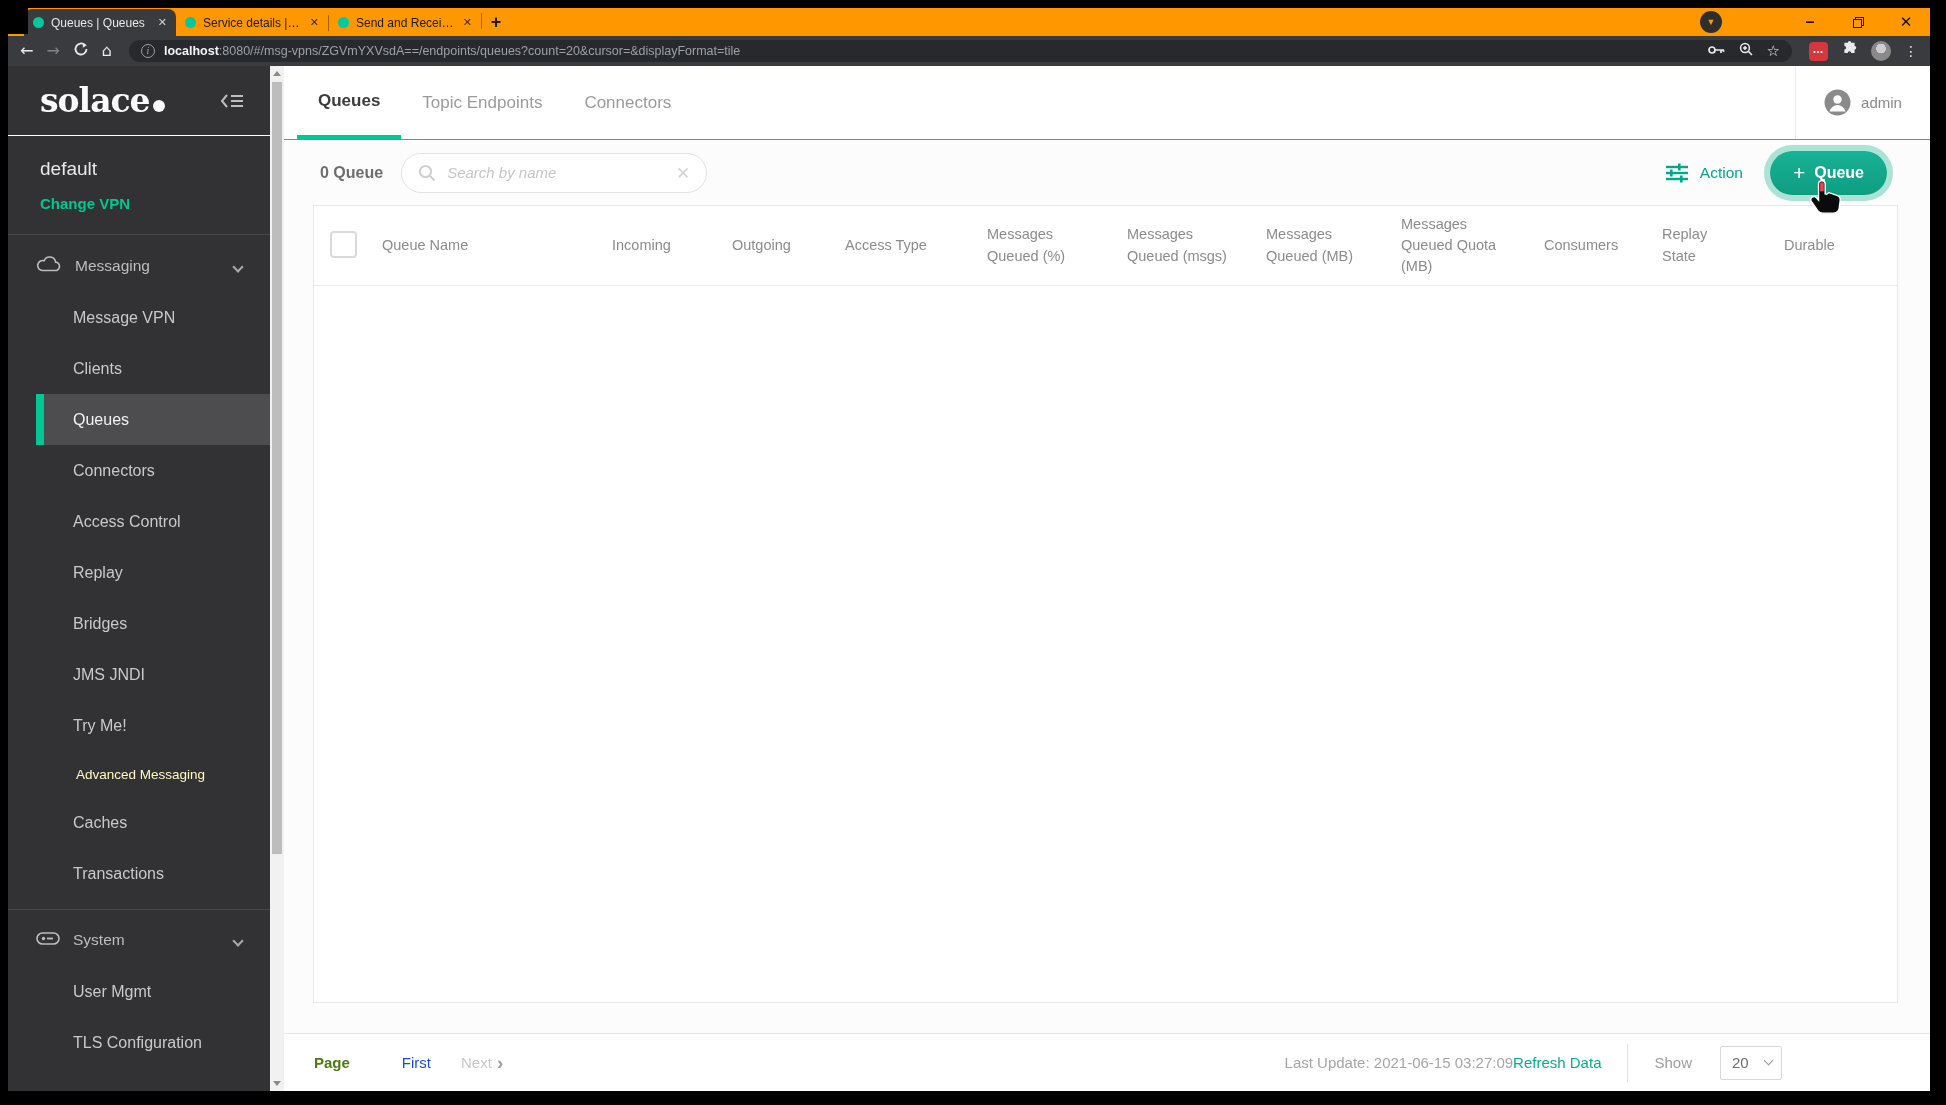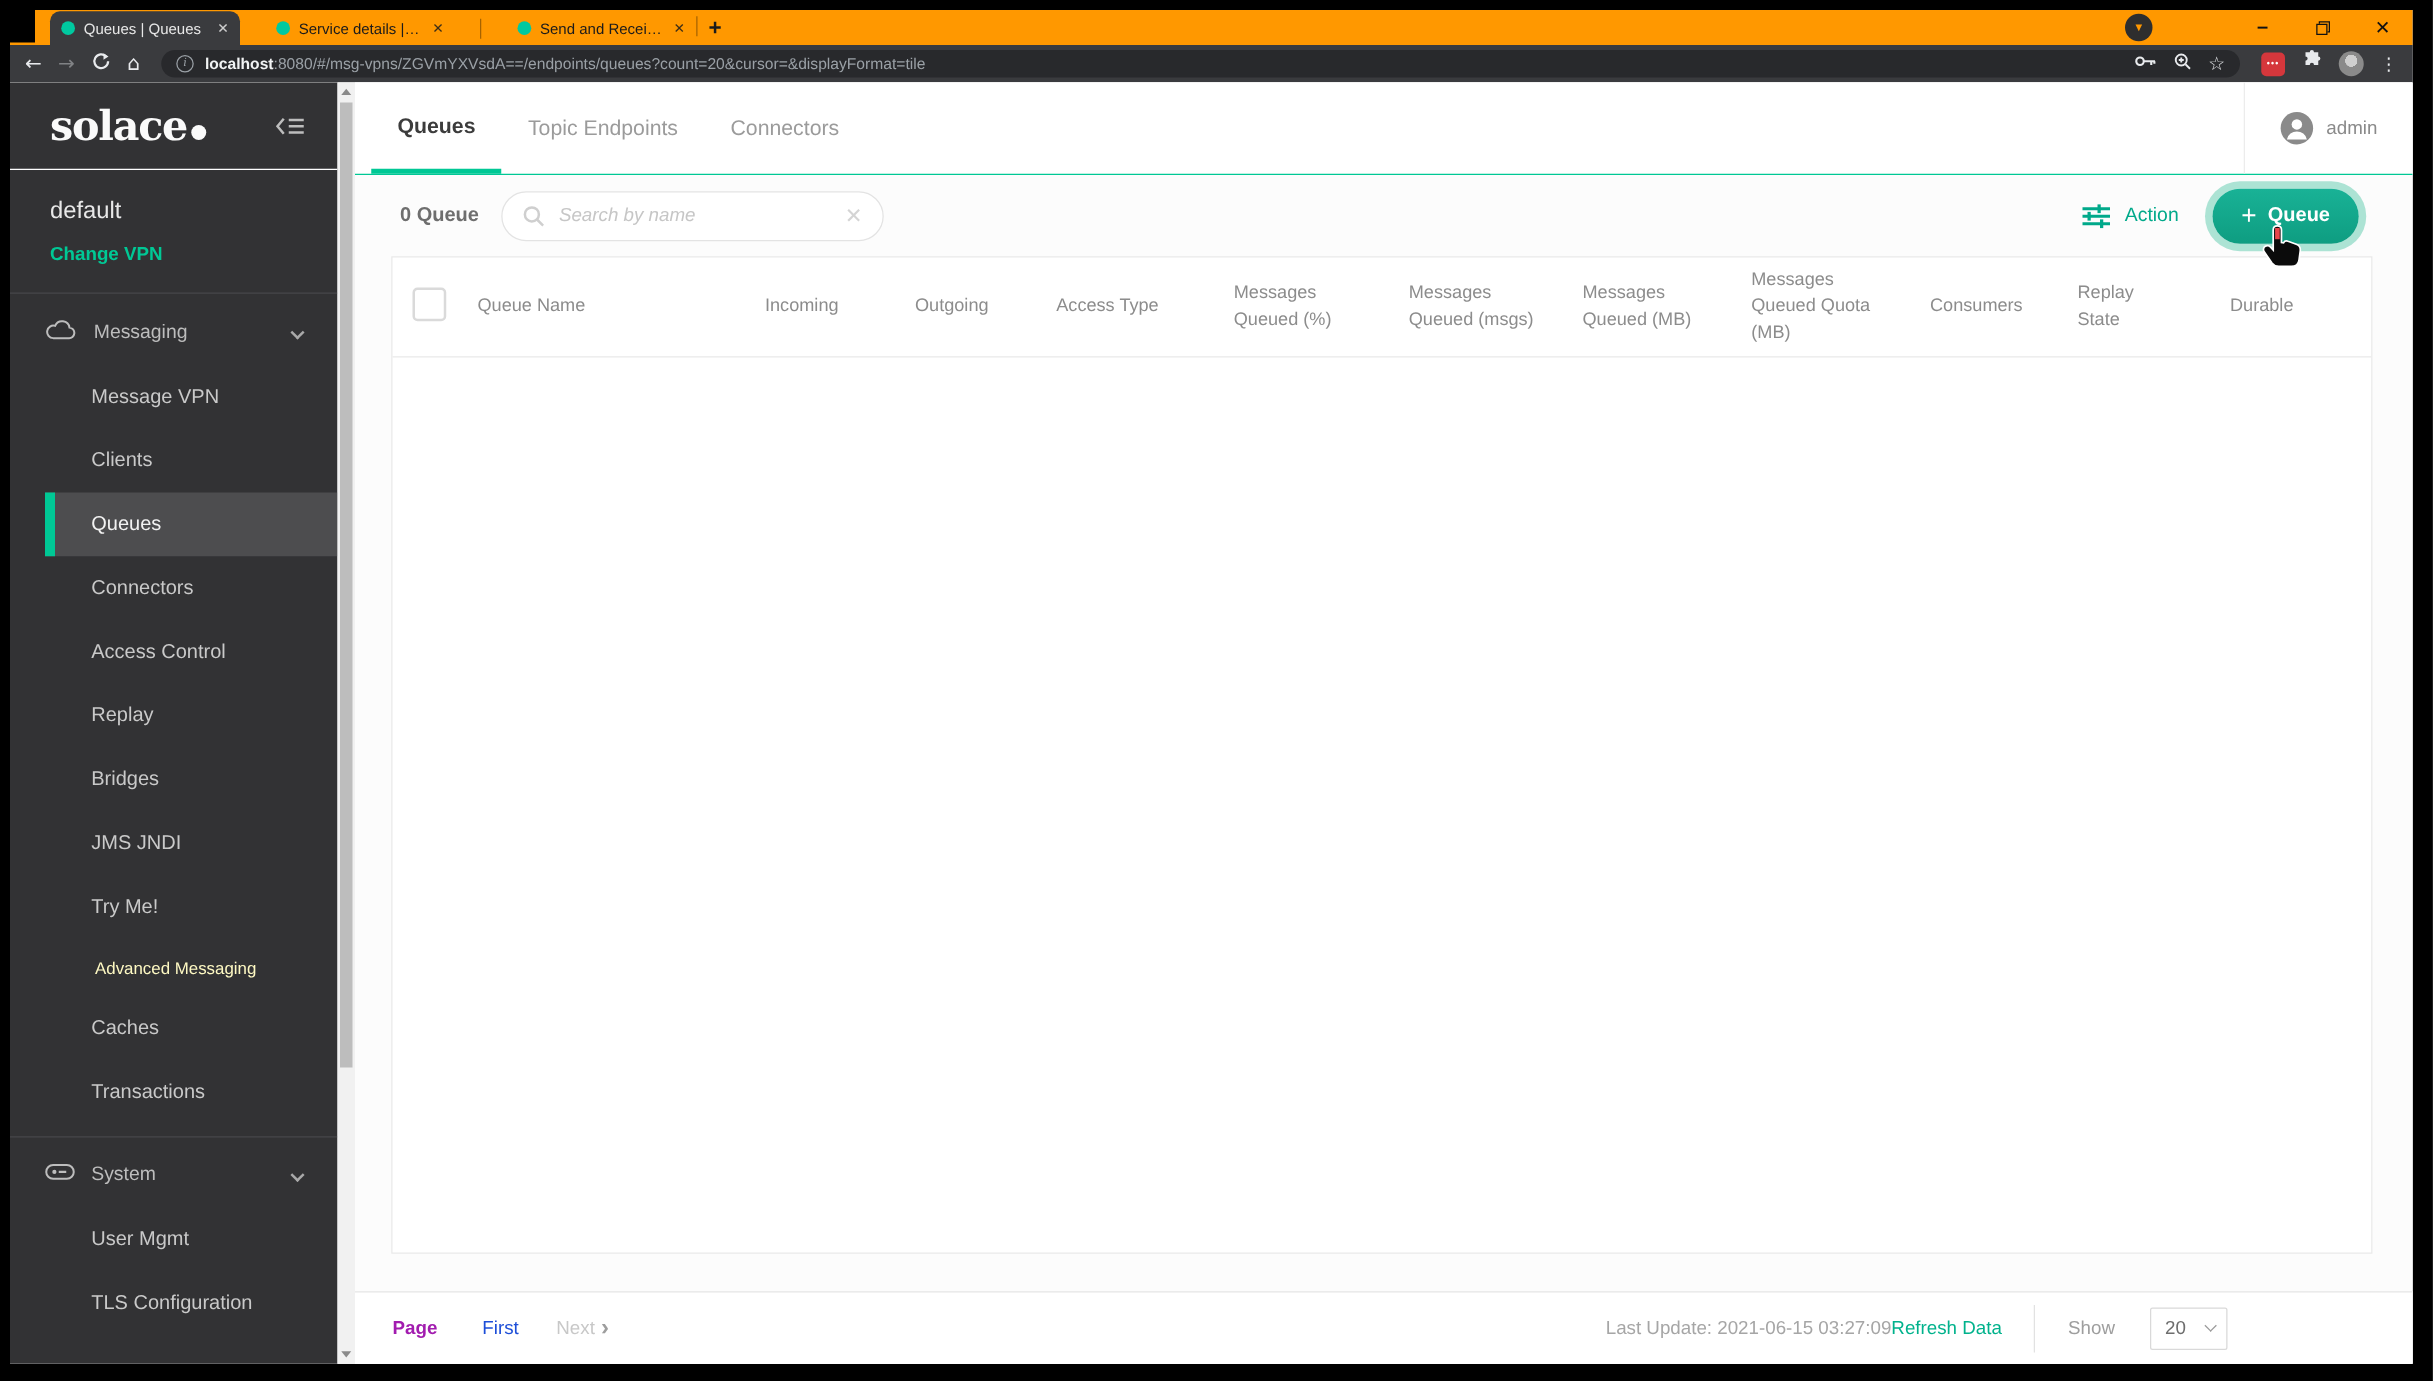--- a/index.html
+++ b/index.html
@@ -4,21 +4,21 @@
 <style>
   * { margin:0; padding:0; box-sizing:border-box; }
   html,body { width:1946px; height:1105px; overflow:hidden; background:#000;
     font-family:"Liberation Sans","DejaVu Sans",sans-serif; }
   .frame { position:absolute; inset:0; padding:8px 16px 14px 8px; background:#000; }
   .window { width:100%; height:100%; display:flex; flex-direction:column; background:#fff; position:relative; }
 
   
   .titlebar { height:28px; background:#FF9800; position:relative; display:flex; align-items:flex-end; flex-shrink:0; }
   .corner-notch { position:absolute; left:-8px; top:-8px; width:28px; height:34px; background:#000; z-index:3; }
-  .tabstrip { display:flex; align-items:flex-end; margin-left:32px; height:25px; z-index:2;gap:20px; }
+  .tabstrip { display:flex; align-items:flex-end; margin-left:16px; height:25px; z-index:2; }
   .btab { width:152px; height:27px; display:flex; align-items:center; gap:7px; padding:0 9px;
           border-radius:8px 8px 0 0; color:#1b1b1b; font-size:12px; cursor:default; }
   .btab.active { background:#3A3B3E; color:#E8E8E8; }
   .favicon { width:11px; height:11px; border-radius:50%; background:#00C9A0; flex-shrink:0; }
   .btab-title { flex:1; white-space:nowrap; overflow:hidden; text-overflow:ellipsis; }
   .btab-close { font-size:11px; opacity:.85; }
   .tab-sep { width:1px; height:16px; background:rgba(0,0,0,.35); align-self:center; margin-bottom:2px; }
   .newtab { width:28px; height:27px; display:flex; align-items:center; justify-content:center;
             color:#1b1b1b; font-size:18px; font-weight:bold; }
   .titlebar-controls { position:absolute; right:0; top:0; height:28px; display:flex; align-items:center; z-index:4; }
@@ -113,21 +113,21 @@
            color:#8C8C8C; font-size:14.5px; padding-left:16px; flex-shrink:0; }
   .th-check { width:52px; flex-shrink:0; }
   .checkbox { width:27px; height:27px; border:2px solid #DADADA; border-radius:4px; background:#fff; }
   .th { flex-shrink:0; line-height:1.45; padding-right:8px; }
   .th:last-child { flex:1; }
   .th span { display:inline-block; }
   .tbody { flex:1; }
 
   .page-footer { height:58px; border-top:1px solid #E5E5E5; background:#fff; display:flex;
                  align-items:center; padding:0 148px 0 30px; font-size:15px; flex-shrink:0; }
-  .f-page { font-weight:bold; color:#a21caf; margin-right:36px; }
+  .f-page { font-weight:bold; color:#4d7c0f; margin-right:52px; }
   .f-first { color:#1d4ed8; margin-right:30px; cursor:pointer; }
   .f-next { color:#C8C8C8; display:flex; align-items:center; gap:5px; }
   .f-next .nchev { color:#9E9E9E; font-size:19px; font-weight:bold; line-height:1; }
   .fspacer { flex:1; }
   .f-update { color:#A6A6A6; }
   .f-refresh { color:#00B28C; cursor:pointer; }
   .vdiv { width:1px; height:38px; background:#E2E2E2; margin:0 26px; }
   .f-show { color:#9E9E9E; }
   .size-select { width:62px; height:34px; border:1px solid #D9D9D9; border-radius:2px; margin-left:28px;
                  display:flex; align-items:center; justify-content:space-between; padding:0 9px 0 11px;

